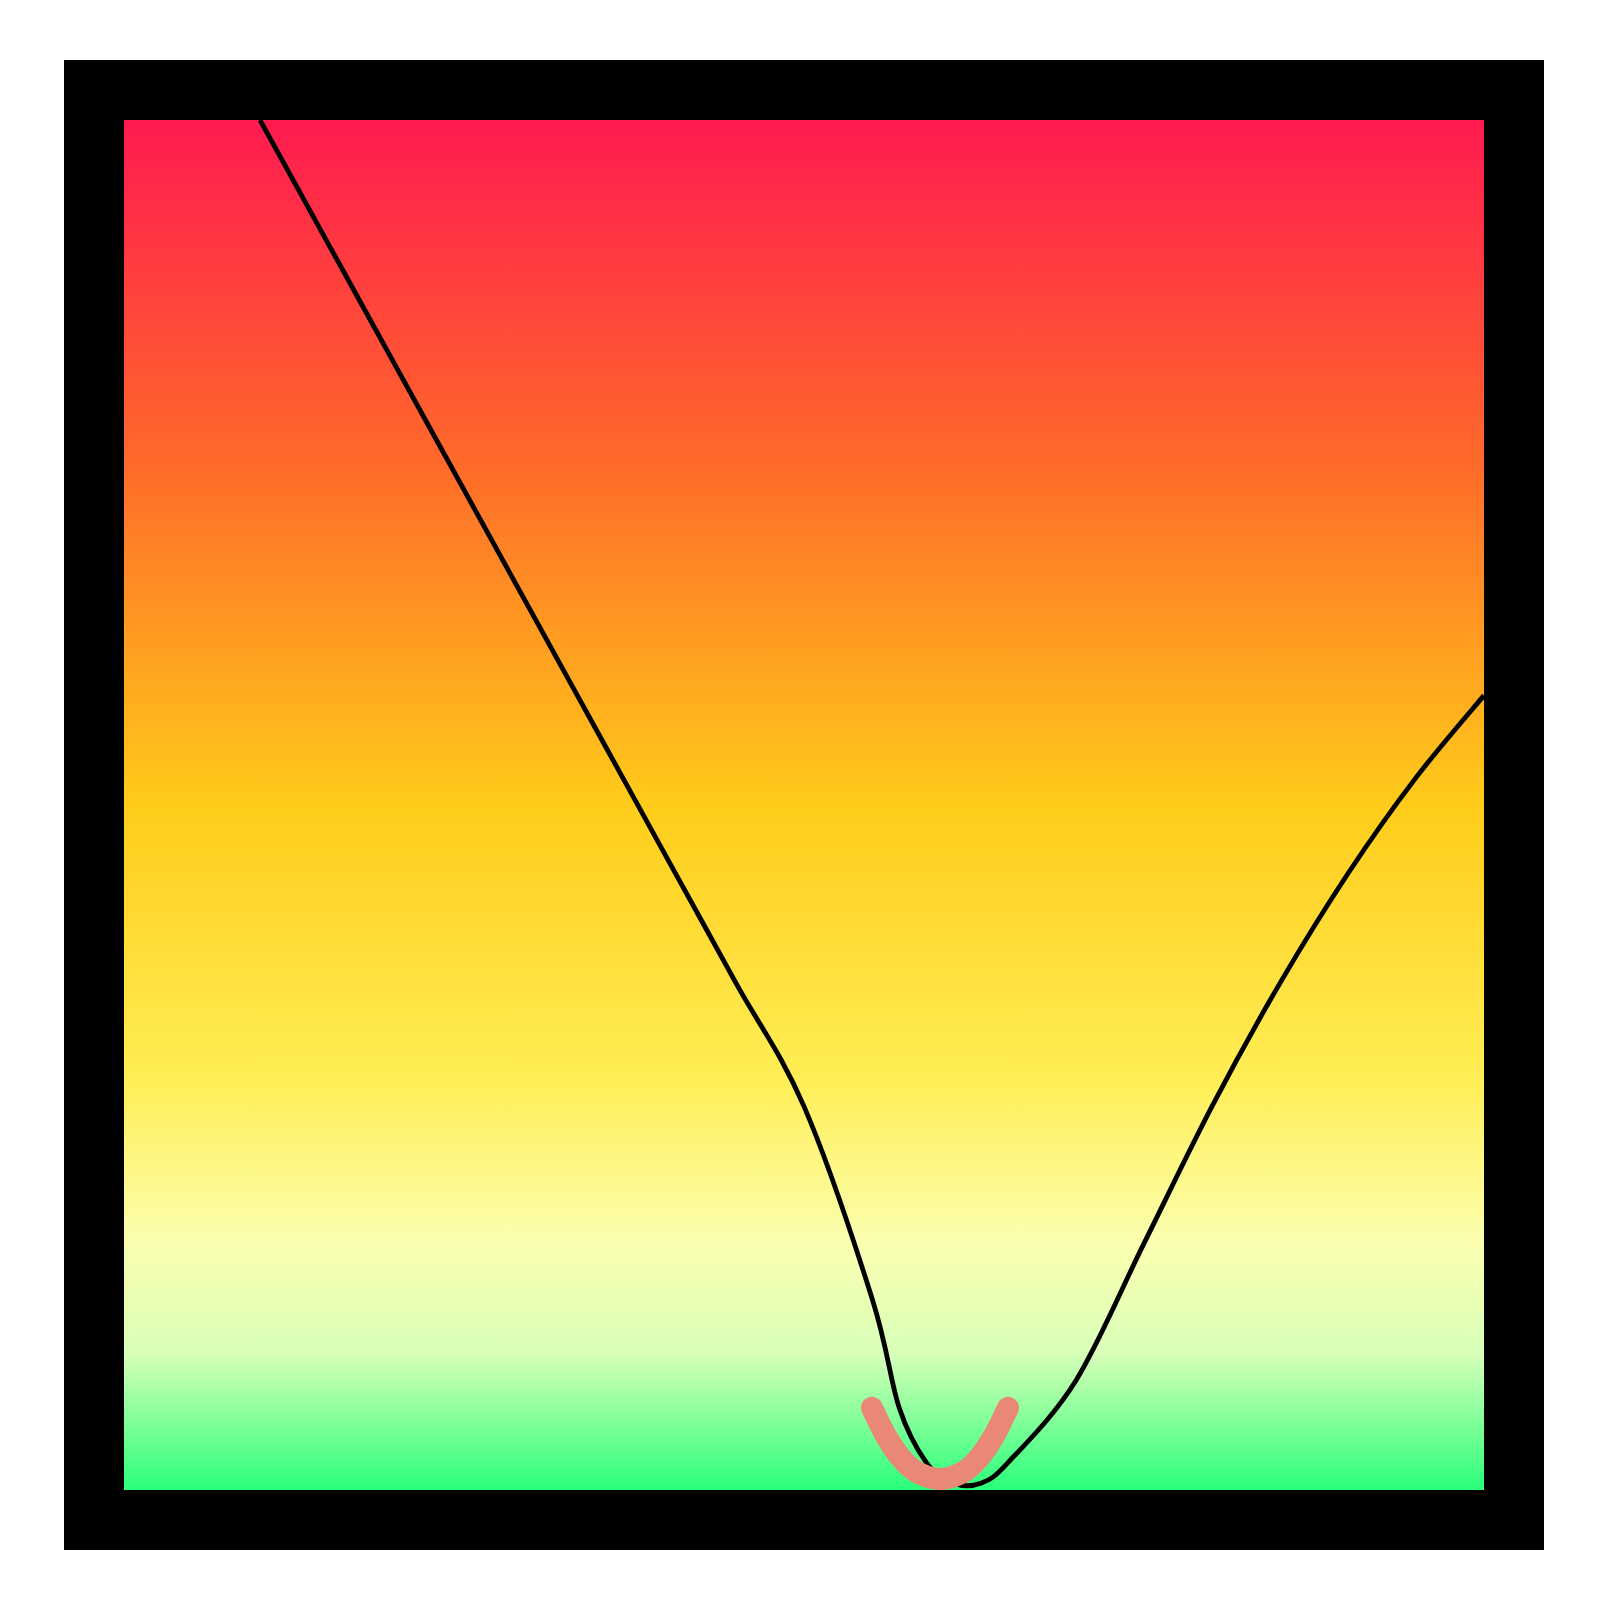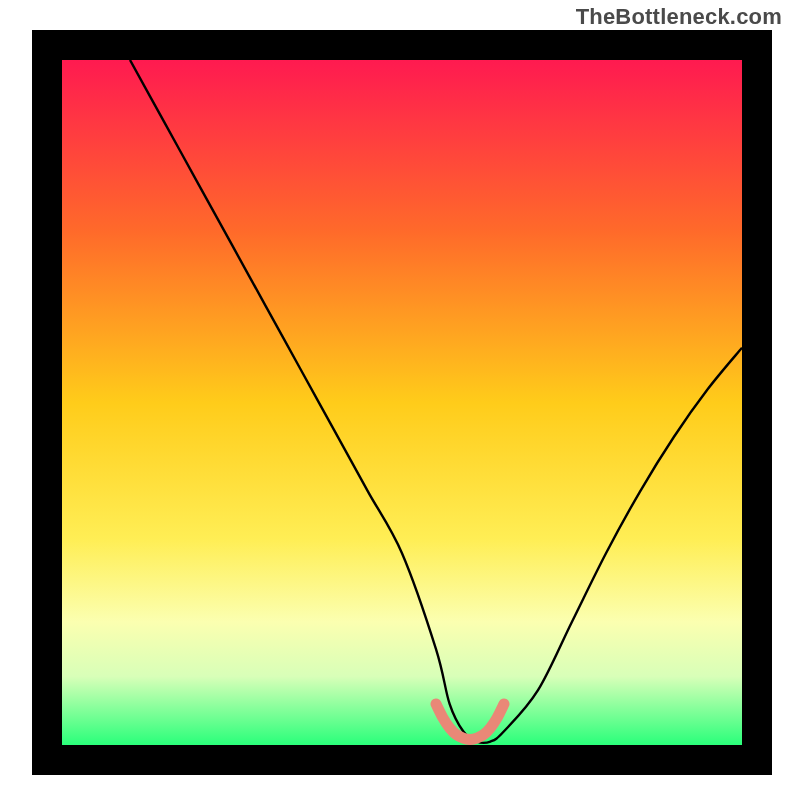--- a/index.html
+++ b/index.html
@@ -29,21 +29,20 @@
     z-index: 10;
   }
   svg {
     display: block;
   }
 </style>
 </head>
 <body>
 
 <div class="frame">
-  <div class="watermark">TheBottleneck.com</div>
   <svg id="chart-svg" width="800" height="800" viewBox="0 0 800 800">
       <defs>
         <linearGradient id="bg-grad" x1="0" y1="0" x2="0" y2="1">
           <stop offset="0%" stop-color="#ff1a50"></stop>
           <stop offset="25%" stop-color="#ff6a2a"></stop>
           <stop offset="50%" stop-color="#ffcc1a"></stop>
           <stop offset="70%" stop-color="#ffee55"></stop>
           <stop offset="82%" stop-color="#fbffb0"></stop>
           <stop offset="90%" stop-color="#d8ffb8"></stop>
           <stop offset="100%" stop-color="#2aff7a"></stop>

